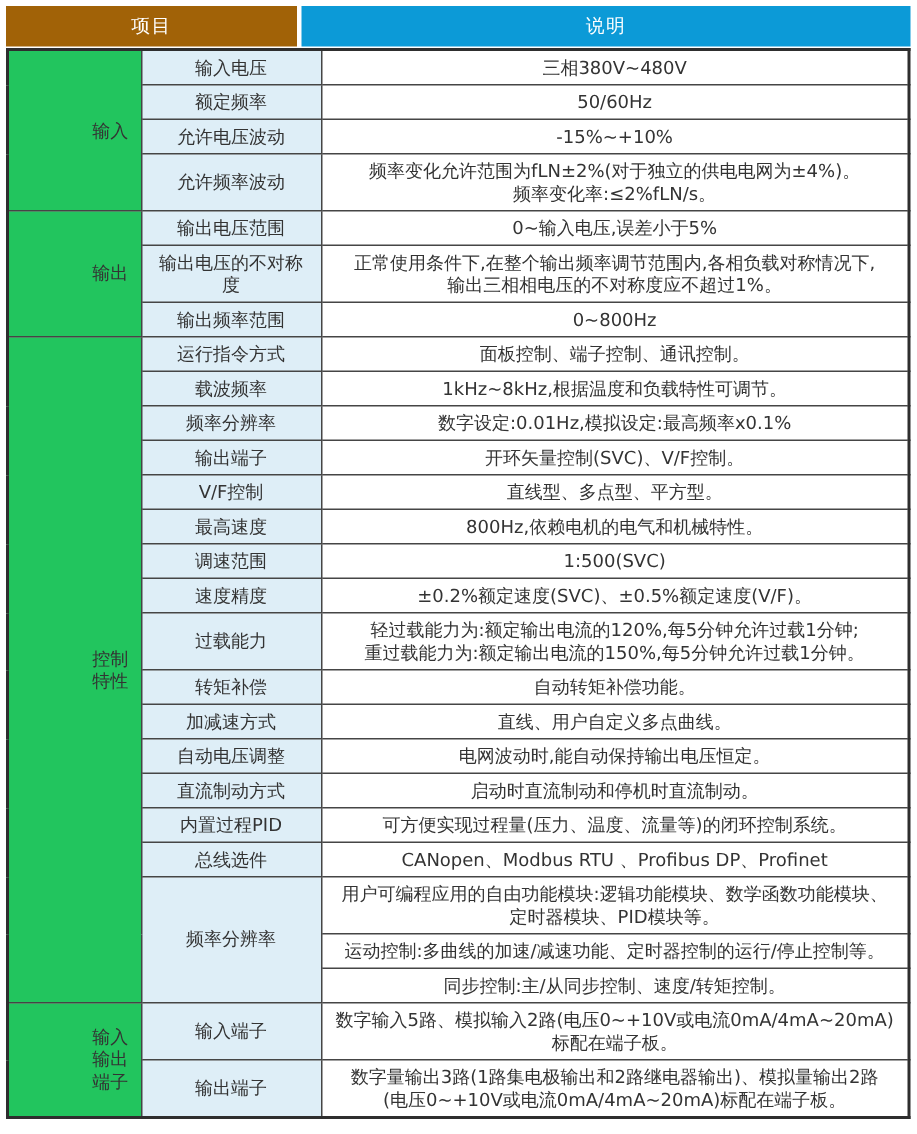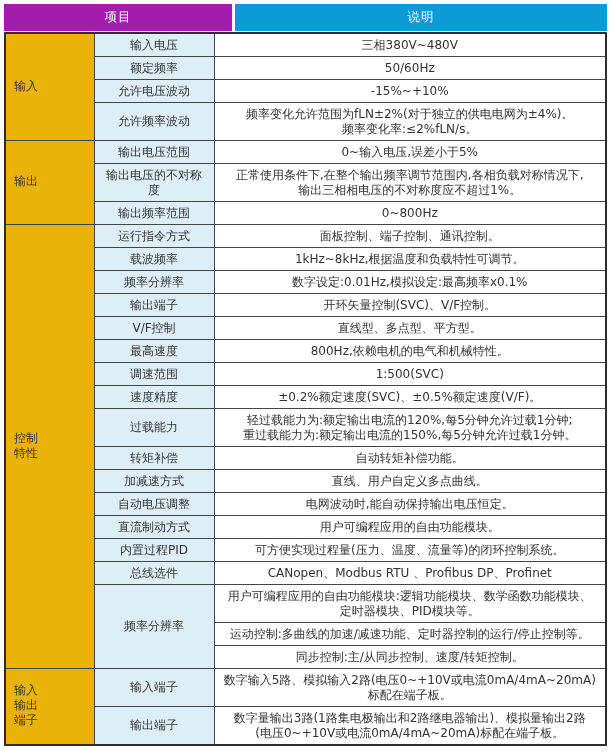--- a/index.html
+++ b/index.html
@@ -21,22 +21,22 @@
   }
   .head-cell {
     display: flex;
     align-items: center;
     justify-content: center;
     color: #ffffff;
     font-size: 12.5px;
     letter-spacing: 1px;
   }
   .head-item {
-    width: 228px;
-    background: #a21caf;
+    width: 194px;
+    background: #a16207;
     font-family: Liberation Serif, serif;
   }
   .head-desc {
     flex: 1;
     background: #0C9AD7;
   }
   
   table.spec {
     width: 603px;
     table-layout: fixed;
@@ -49,24 +49,23 @@
   table.spec td {
     border: 1px solid #454545;
     padding: 3.5px 8px;
     font-size: 12px;
     line-height: 15px;
     color: #333333;
     vertical-align: middle;
     word-break: break-all;
   }
   td.group {
-    background: #eab308;
-    text-align: left;
+    background: #22c55e;
+    text-align: right;
     white-space: pre-line;
-    font-family: Liberation Mono, monospace;
   }
   td.item {
     background: #DEEEF7;
     text-align: center;
   }
   td.desc {
     background: #ffffff;
     text-align: center;
     white-space: pre-line;
   }
@@ -166,21 +165,21 @@
         <tr>
           <td class="item" rowspan="1">加减速方式</td>
           <td class="desc">直线、用户自定义多点曲线。</td>
         </tr>
         <tr>
           <td class="item" rowspan="1">自动电压调整</td>
           <td class="desc">电网波动时,能自动保持输出电压恒定。</td>
         </tr>
         <tr>
           <td class="item" rowspan="1">直流制动方式</td>
-          <td class="desc">用户可编程应用的自由功能模块。</td>
+          <td class="desc">启动时直流制动和停机时直流制动。</td>
         </tr>
         <tr>
           <td class="item" rowspan="1">内置过程PID</td>
           <td class="desc">可方便实现过程量(压力、温度、流量等)的闭环控制系统。</td>
         </tr>
         <tr>
           <td class="item" rowspan="1">总线选件</td>
           <td class="desc">CANopen、Modbus RTU 、Profibus DP、Profinet</td>
         </tr>
         <tr>

